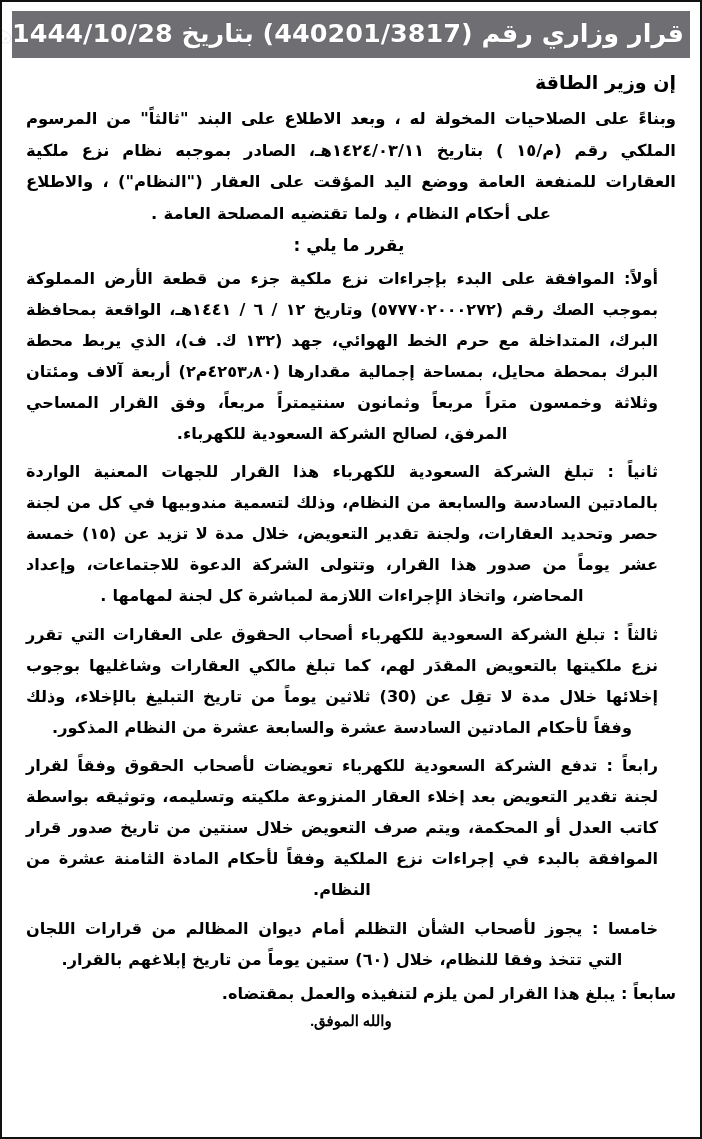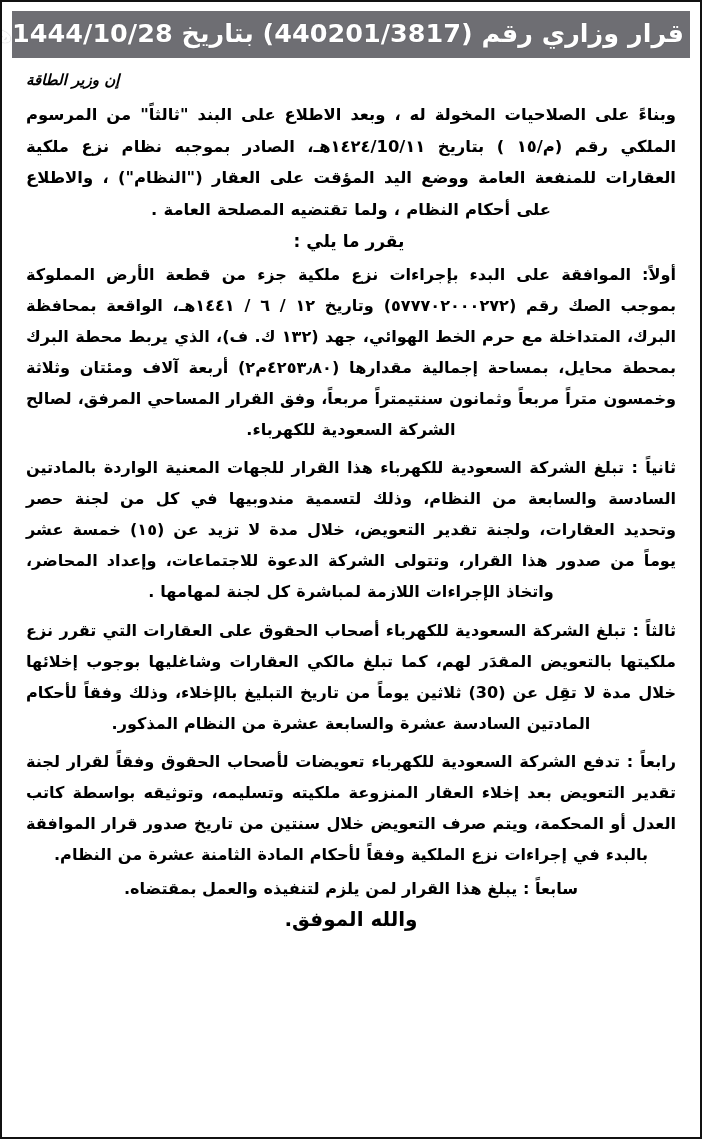--- a/index.html
+++ b/index.html
@@ -45,26 +45,25 @@
   }
 
   
   .doc-body {
     padding: 0 18px 0 18px;
     direction: rtl;
     color: #000000;
   }
 
   .subtitle {
-    text-align: left;
-    font-size: 15px;
+    text-align: right;
+    font-size: 19px;
     font-weight: bold;
     margin: 13px 0 10px 0;
     letter-spacing: -0.2px;
-    font-style: italic;
   }
 
   .preamble {
     font-size: 16.4px;
     font-weight: bold;
     line-height: 1.92;
     text-align: justify;
     text-align-last: center;
     margin: 0 0 2px 0;
     letter-spacing: -0.25px;
@@ -79,66 +78,67 @@
     padding-right: 4px;
     letter-spacing: -0.2px;
   }
 
   .clause {
     font-size: 16.1px;
     font-weight: bold;
     line-height: 1.92;
     text-align: justify;
     text-align-last: center;
-    margin: 0 0 8px 0;
+    margin: 0 18px 8px 0;
     letter-spacing: -0.3px;
     word-spacing: 0.4px;
   }
 
   .closing {
     font-size: 16.1px;
     font-weight: bold;
-    text-align: center;
     margin: 2px 0 0 0;
     letter-spacing: -0.3px;
   }
 
   .blessing {
-    font-size: 20px;
+    font-size: 15px;
     font-weight: bold;
     text-align: center;
     margin: 9px 0 0 0;
     letter-spacing: -0.3px;
+    font-family: Liberation Serif, serif;
   }
 </style>
 </head>
 <body>
 
 <div class="page">
 
   <div class="header-banner">
     <div class="title-line">قرار وزاري رقم (440201/3817) بتاريخ 1444/10/28هـ</div>
   </div>
 
   <div class="doc-body">
 
     <div class="subtitle">إن وزير الطاقة</div>
 
-    <p class="preamble">وبناءً على الصلاحيات المخولة له ، وبعد الاطلاع على البند "ثالثاً" من المرسوم الملكي رقم (م/١٥ ) بتاريخ ١٤٢٤/10/١١هـ، الصادر بموجبه نظام نزع ملكية العقارات للمنفعة العامة ووضع اليد المؤقت على العقار ("النظام") ، والاطلاع على أحكام النظام ، ولما تقتضيه المصلحة العامة .</p>
+    <p class="preamble">وبناءً على الصلاحيات المخولة له ، وبعد الاطلاع على البند "ثالثاً" من المرسوم الملكي رقم (م/١٥ ) بتاريخ ١٤٢٤/٠٣/١١هـ، الصادر بموجبه نظام نزع ملكية العقارات للمنفعة العامة ووضع اليد المؤقت على العقار ("النظام") ، والاطلاع على أحكام النظام ، ولما تقتضيه المصلحة العامة .</p>
 
     <div class="decides-line">يقرر ما يلي :</div>
 
     <p class="clause">أولاً: الموافقة على البدء بإجراءات نزع ملكية جزء من قطعة الأرض المملوكة بموجب الصك رقم (٥٧٧٧٠٢٠٠٠٢٧٢) وتاريخ ١٢ / ٦ / ١٤٤١هـ، الواقعة بمحافظة البرك، المتداخلة مع حرم الخط الهوائي، جهد (١٣٢ ك. ف)، الذي يربط محطة البرك بمحطة محايل، بمساحة إجمالية مقدارها (٤٢٥٣٫٨٠م٢) أربعة آلاف ومئتان وثلاثة وخمسون متراً مربعاً وثمانون سنتيمتراً مربعاً، وفق القرار المساحي المرفق، لصالح الشركة السعودية للكهرباء.</p>
 
     <p class="clause">ثانياً : تبلغ الشركة السعودية للكهرباء هذا القرار للجهات المعنية الواردة بالمادتين السادسة والسابعة من النظام، وذلك لتسمية مندوبيها في كل من لجنة حصر وتحديد العقارات، ولجنة تقدير التعويض، خلال مدة لا تزيد عن (١٥) خمسة عشر يوماً من صدور هذا القرار، وتتولى الشركة الدعوة للاجتماعات، وإعداد المحاضر، واتخاذ الإجراءات اللازمة لمباشرة كل لجنة لمهامها .</p>
 
     <p class="clause">ثالثاً : تبلغ الشركة السعودية للكهرباء أصحاب الحقوق على العقارات التي تقرر نزع ملكيتها بالتعويض المقدَر لهم، كما تبلغ مالكي العقارات وشاغليها بوجوب إخلائها خلال مدة لا تقِل عن (30) ثلاثين يوماً من تاريخ التبليغ بالإخلاء، وذلك وفقاً لأحكام المادتين السادسة عشرة والسابعة عشرة من النظام المذكور.</p>
 
     <p class="clause">رابعاً : تدفع الشركة السعودية للكهرباء تعويضات لأصحاب الحقوق وفقاً لقرار لجنة تقدير التعويض بعد إخلاء العقار المنزوعة ملكيته وتسليمه، وتوثيقه بواسطة كاتب العدل أو المحكمة، ويتم صرف التعويض خلال سنتين من تاريخ صدور قرار الموافقة بالبدء في إجراءات نزع الملكية وفقاً لأحكام المادة الثامنة عشرة من النظام.</p>
 
+    <p class="clause">خامسا : يجوز لأصحاب الشأن التظلم أمام ديوان المظالم من قرارات اللجان التي تتخذ وفقا للنظام، خلال (٦٠) ستين يوماً من تاريخ إبلاغهم بالقرار.</p>
 
 
     <p class="closing">سابعاً : يبلغ هذا القرار لمن يلزم لتنفيذه والعمل بمقتضاه.</p>
 
     <div class="blessing">والله الموفق.</div>
 
   </div>
 </div>
 
 </body></html>

